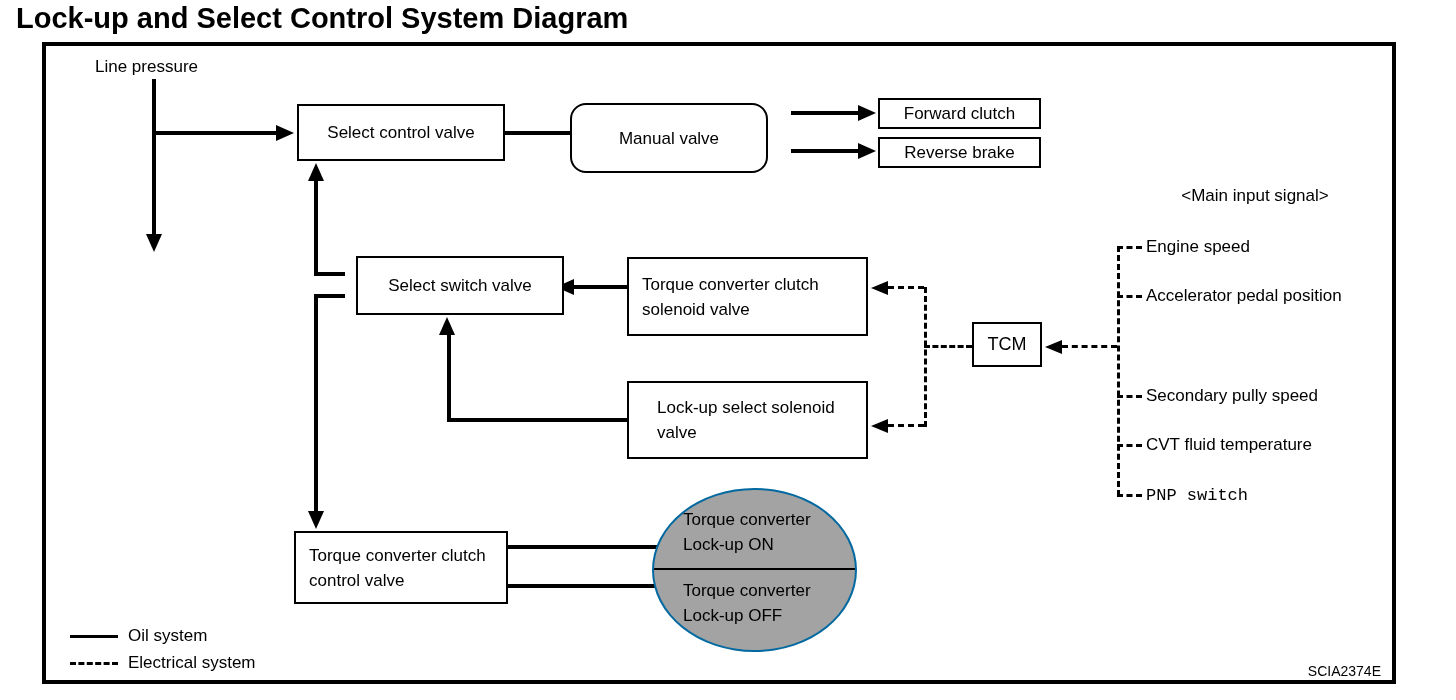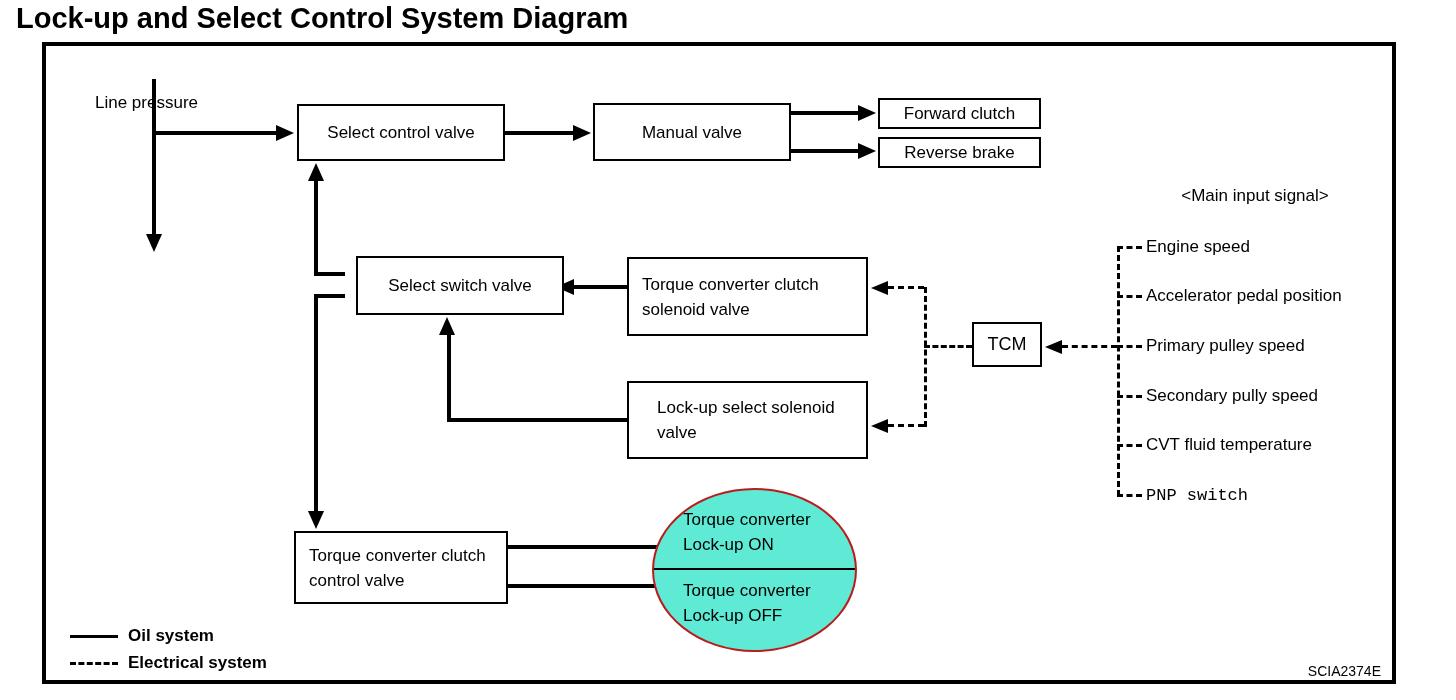--- a/index.html
+++ b/index.html
@@ -15,44 +15,44 @@
   .frame{
     position:absolute;left:42px;top:42px;width:1354px;height:642px;
     border:4px solid #000;box-sizing:border-box;background:#fff;
   }
   .box{
     position:absolute;border:2px solid #000;background:#fff;box-sizing:border-box;
     display:flex;align-items:center;justify-content:center;text-align:center;
     font-size:17px;line-height:25px;white-space:pre-line;z-index:3;
   }
   .box.alignleft{justify-content:flex-start;text-align:left;padding-left:13px;}
-  .lbl{position:absolute;font-size:17px;white-space:nowrap;z-index:3;margin-top:36px;}
+  .lbl{position:absolute;font-size:17px;white-space:nowrap;z-index:3;}
   .hline{position:absolute;background:#000;height:4px;z-index:1;}
   .vline{position:absolute;background:#000;width:4px;z-index:1;}
   .dash-h{position:absolute;border-top:3px dashed #000;height:0;z-index:1;}
   .dash-v{position:absolute;border-left:3px dashed #000;width:0;z-index:1;}
   .ar{position:absolute;width:0;height:0;line-height:0;z-index:2;}
   .ar-r{border-top:8px solid transparent;border-bottom:8px solid transparent;border-left:18px solid #000;}
   .ar-l{border-top:8px solid transparent;border-bottom:8px solid transparent;border-right:18px solid #000;}
   .ar-u{border-left:8px solid transparent;border-right:8px solid transparent;border-bottom:18px solid #000;}
   .ar-d{border-left:8px solid transparent;border-right:8px solid transparent;border-top:18px solid #000;}
   .ar-dsh-l{border-top:7px solid transparent;border-bottom:7px solid transparent;border-right:17px solid #000;}
   .ellipse{
     position:absolute;left:652px;top:488px;width:205px;height:164px;
-    border:2px solid #b91c1c;border-radius:50%;background:#5eead4;box-sizing:border-box;
+    border:2px solid #0369a1;border-radius:50%;background:#a3a3a3;box-sizing:border-box;
     overflow:hidden;z-index:3;
   }
   .ellipse-divider{position:absolute;left:-4px;right:-4px;top:78px;height:2px;background:#000;}
   .ellipse-text{position:absolute;left:29px;font-size:17px;line-height:25px;white-space:pre-line;text-align:left;}
   .ellipse-text.top{top:17px;}
   .ellipse-text.bottom{top:88px;}
   .sig-row{position:absolute;left:1117px;height:26px;display:flex;align-items:center;z-index:3;}
   .sig-dash{width:25px;height:0;border-top:3px dashed #000;}
   .sig-text{margin-left:4px;font-size:17px;white-space:nowrap;}
-  .legend-row{position:absolute;left:70px;height:24px;display:flex;align-items:center;z-index:3;font-weight:bold;}
+  .legend-row{position:absolute;left:70px;height:24px;display:flex;align-items:center;z-index:3;}
   .legend-swatch-solid{width:48px;height:3px;background:#000;}
   .legend-swatch-dashed{width:48px;height:0;border-top:3px dashed #000;}
   .legend-text{margin-left:10px;font-size:17px;white-space:nowrap;}
   .figcode{position:absolute;left:1294px;top:663px;width:87px;text-align:right;font-size:14px;z-index:3;}
   .mislabel{position:absolute;left:1150px;top:186px;width:210px;text-align:center;font-size:17px;z-index:3;}
 </style>
 </head>
 <body>
 
 <div id="stage">
@@ -100,21 +100,21 @@
   <div class="ar ar-dsh-l" style="left:871px;top:281px;"></div>
   <div class="dash-h" style="left:888px;top:286px;width:36px;"></div>
   <div class="ar ar-dsh-l" style="left:871px;top:419px;"></div>
   <div class="dash-h" style="left:888px;top:424px;width:36px;"></div>
   <div class="dash-h" style="left:924px;top:345px;width:48px;"></div>
   <div class="ar ar-dsh-l" style="left:1045px;top:340px;"></div>
   <div class="dash-h" style="left:1062px;top:345px;width:55px;"></div>
   <div class="dash-v" style="left:1117px;top:246px;height:250px;"></div>
 
   <div class="box" style="left:297px;top:104px;width:208px;height:57px;">Select control valve</div>
-  <div class="box" style="left:593px;top:103px;width:198px;height:58px;">Manual valve</div>
+  <div class="box" style="left:570px;top:103px;width:198px;height:70px;border-radius:16px;">Manual valve</div>
   <div class="box" style="left:878px;top:98px;width:163px;height:31px;">Forward clutch</div>
   <div class="box" style="left:878px;top:137px;width:163px;height:31px;">Reverse brake</div>
   <div class="box" style="left:356px;top:256px;width:208px;height:59px;">Select switch valve</div>
   <div class="box alignleft" style="left:627px;top:257px;width:241px;height:79px;">Torque converter clutch
 solenoid valve</div>
   <div class="box alignleft" style="left:627px;top:381px;width:241px;height:78px;padding-left:28px;">Lock-up select solenoid
 valve</div>
   <div class="box" style="left:972px;top:322px;width:70px;height:45px;font-size:18px;">TCM</div>
   <div class="box alignleft" style="left:294px;top:531px;width:214px;height:73px;">Torque converter clutch
 control valve</div>
@@ -127,24 +127,20 @@
 Lock-up OFF</div>
   </div>
 
   <div class="sig-row" style="top:234px;">
     <span class="sig-dash"></span>
     <span class="sig-text">Engine speed</span>
   </div>
   <div class="sig-row" style="top:283px;">
     <span class="sig-dash"></span>
     <span class="sig-text">Accelerator pedal position</span>
-  </div>
-  <div class="sig-row" style="top:333px;">
-    <span class="sig-dash"></span>
-    <span class="sig-text">Primary pulley speed</span>
   </div>
   <div class="sig-row" style="top:383px;">
     <span class="sig-dash"></span>
     <span class="sig-text">Secondary pully speed</span>
   </div>
   <div class="sig-row" style="top:432px;">
     <span class="sig-dash"></span>
     <span class="sig-text">CVT fluid temperature</span>
   </div>
   <div class="sig-row" style="top:482px;font-family:Liberation Mono, monospace;">

